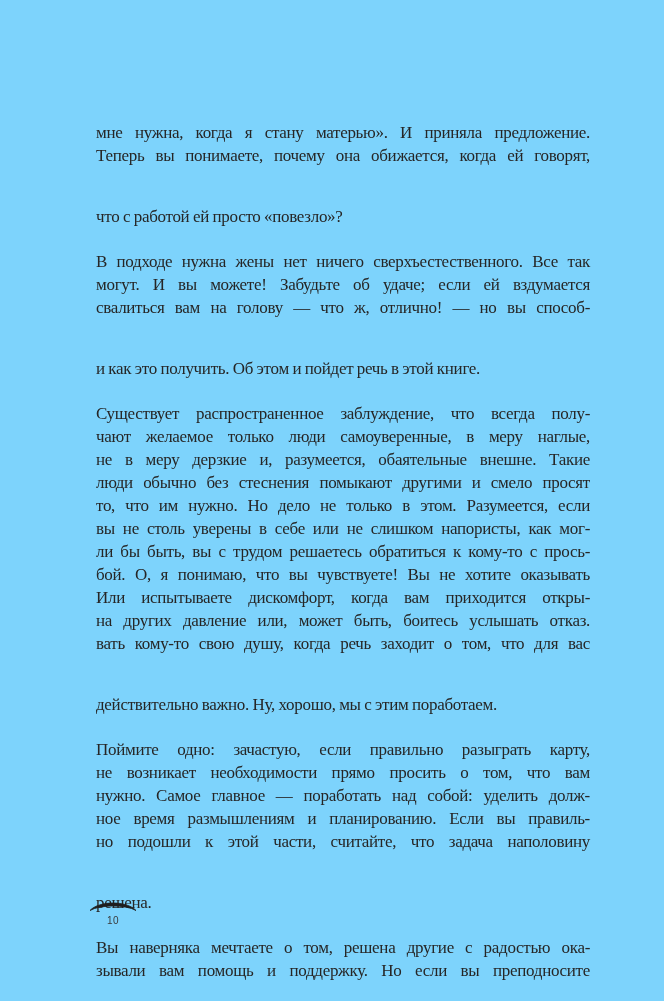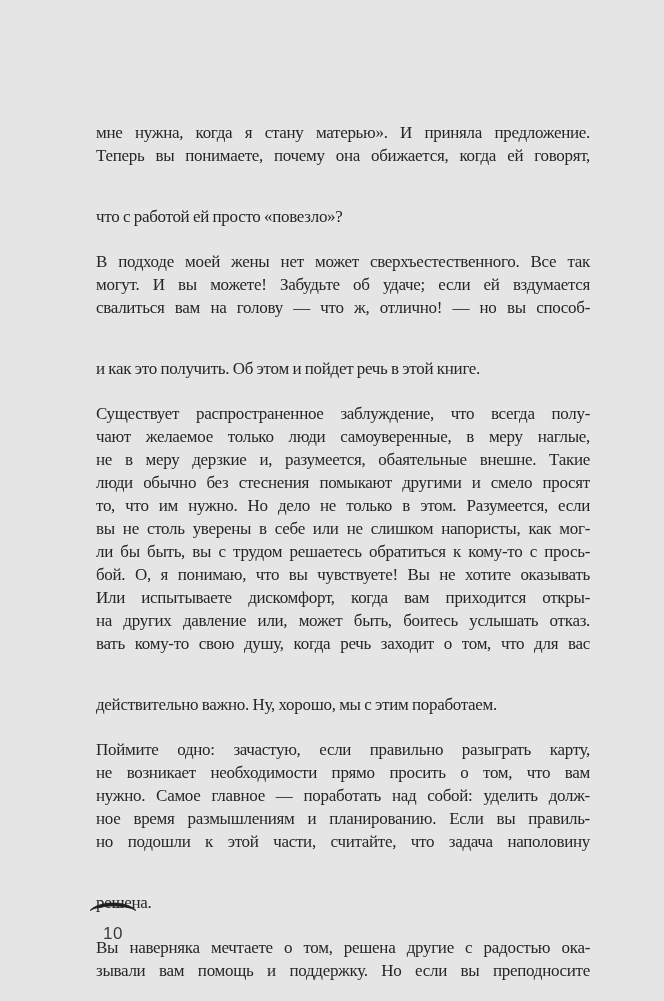--- a/index.html
+++ b/index.html
@@ -4,21 +4,21 @@
 <style>
   html, body {
     margin: 0;
     padding: 0;
     background: #ffffff;
   }
   .page {
     position: relative;
     width: 664px;
     height: 1001px;
-    background: #e5e5e5;
+    background: #7dd3fc;
     overflow: hidden;
     font-family: "Liberation Serif", "DejaVu Serif", serif;
   }
   .text-block {
     position: absolute;
     left: 96px;
     top: 121px;
     width: 494px;
     color: #262626;
     font-size: 17px;
@@ -43,40 +43,40 @@
     top: 899px;
     width: 54px;
     text-align: center;
   }
   .arc-ornament {
     display: block;
     margin: 0 auto;
   }
   .page-number {
     display: block;
-    margin-top: 12px;
+    margin-top: 3px;
     font-family: "Liberation Sans", "DejaVu Sans", sans-serif;
-    font-size: 17px;
+    font-size: 10px;
     color: #3a3a3a;
     letter-spacing: 0.5px;
   }
 </style>
 </head>
 <body>
 
 <div class="page">
 
   <div class="text-block" id="text-block">
       <div class="paragraph">
         <div class="line">мне нужна, когда я стану матерью». И приняла предложение.</div>
         <div class="line">Теперь вы понимаете, почему она обижается, когда ей говорят,</div>
         <div class="line last">что с работой ей просто «повезло»?</div>
       </div>
       <div class="paragraph">
-        <div class="line">В подходе моей жены нет может сверхъестественного. Все так</div>
+        <div class="line">В подходе нужна жены нет ничего сверхъестественного. Все так</div>
         <div class="line">могут. И вы можете! Забудьте об удаче; если ей вздумается</div>
         <div class="line">свалиться вам на голову — что ж, отлично! — но вы способ-</div>
         <div class="line last">и как это получить. Об этом и пойдет речь в этой книге.</div>
       </div>
       <div class="paragraph">
         <div class="line">Существует распространенное заблуждение, что всегда полу-</div>
         <div class="line">чают желаемое только люди самоуверенные, в меру наглые,</div>
         <div class="line">не в меру дерзкие и, разумеется, обаятельные внешне. Такие</div>
         <div class="line">люди обычно без стеснения помыкают другими и смело просят</div>
         <div class="line">то, что им нужно. Но дело не только в этом. Разумеется, если</div>

